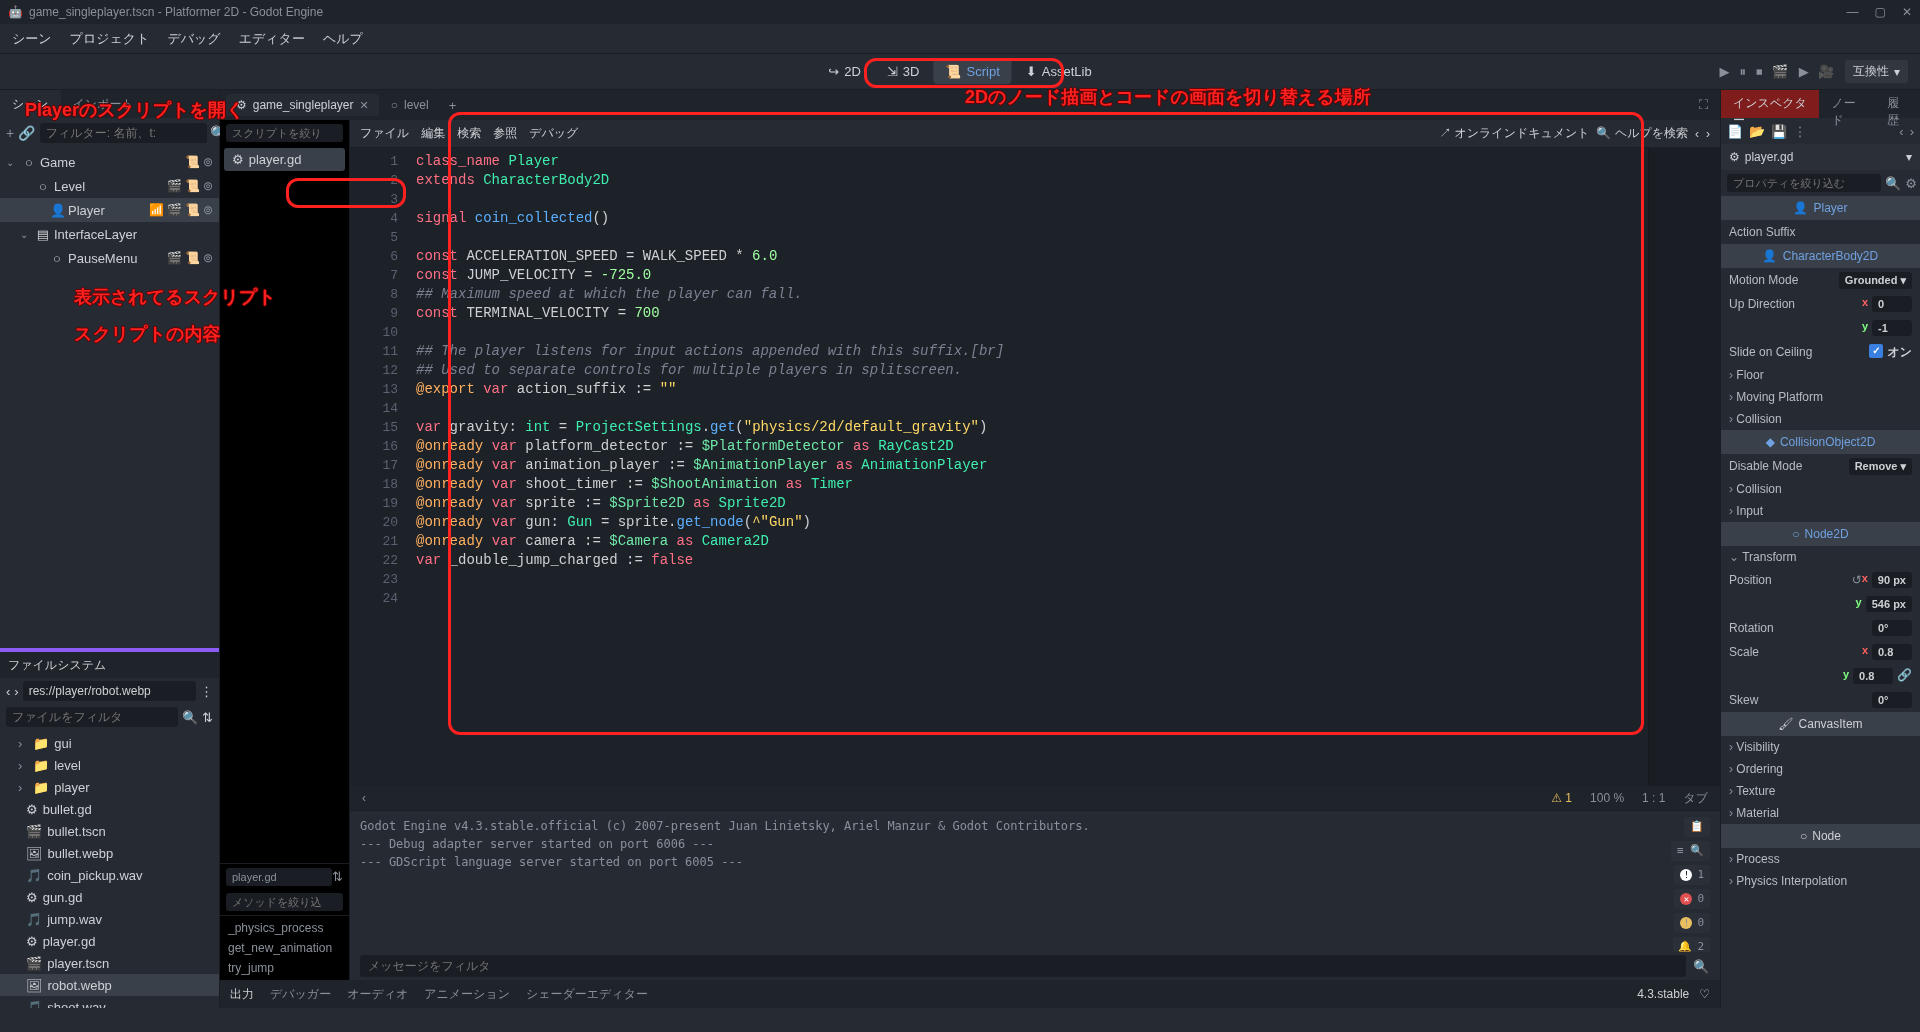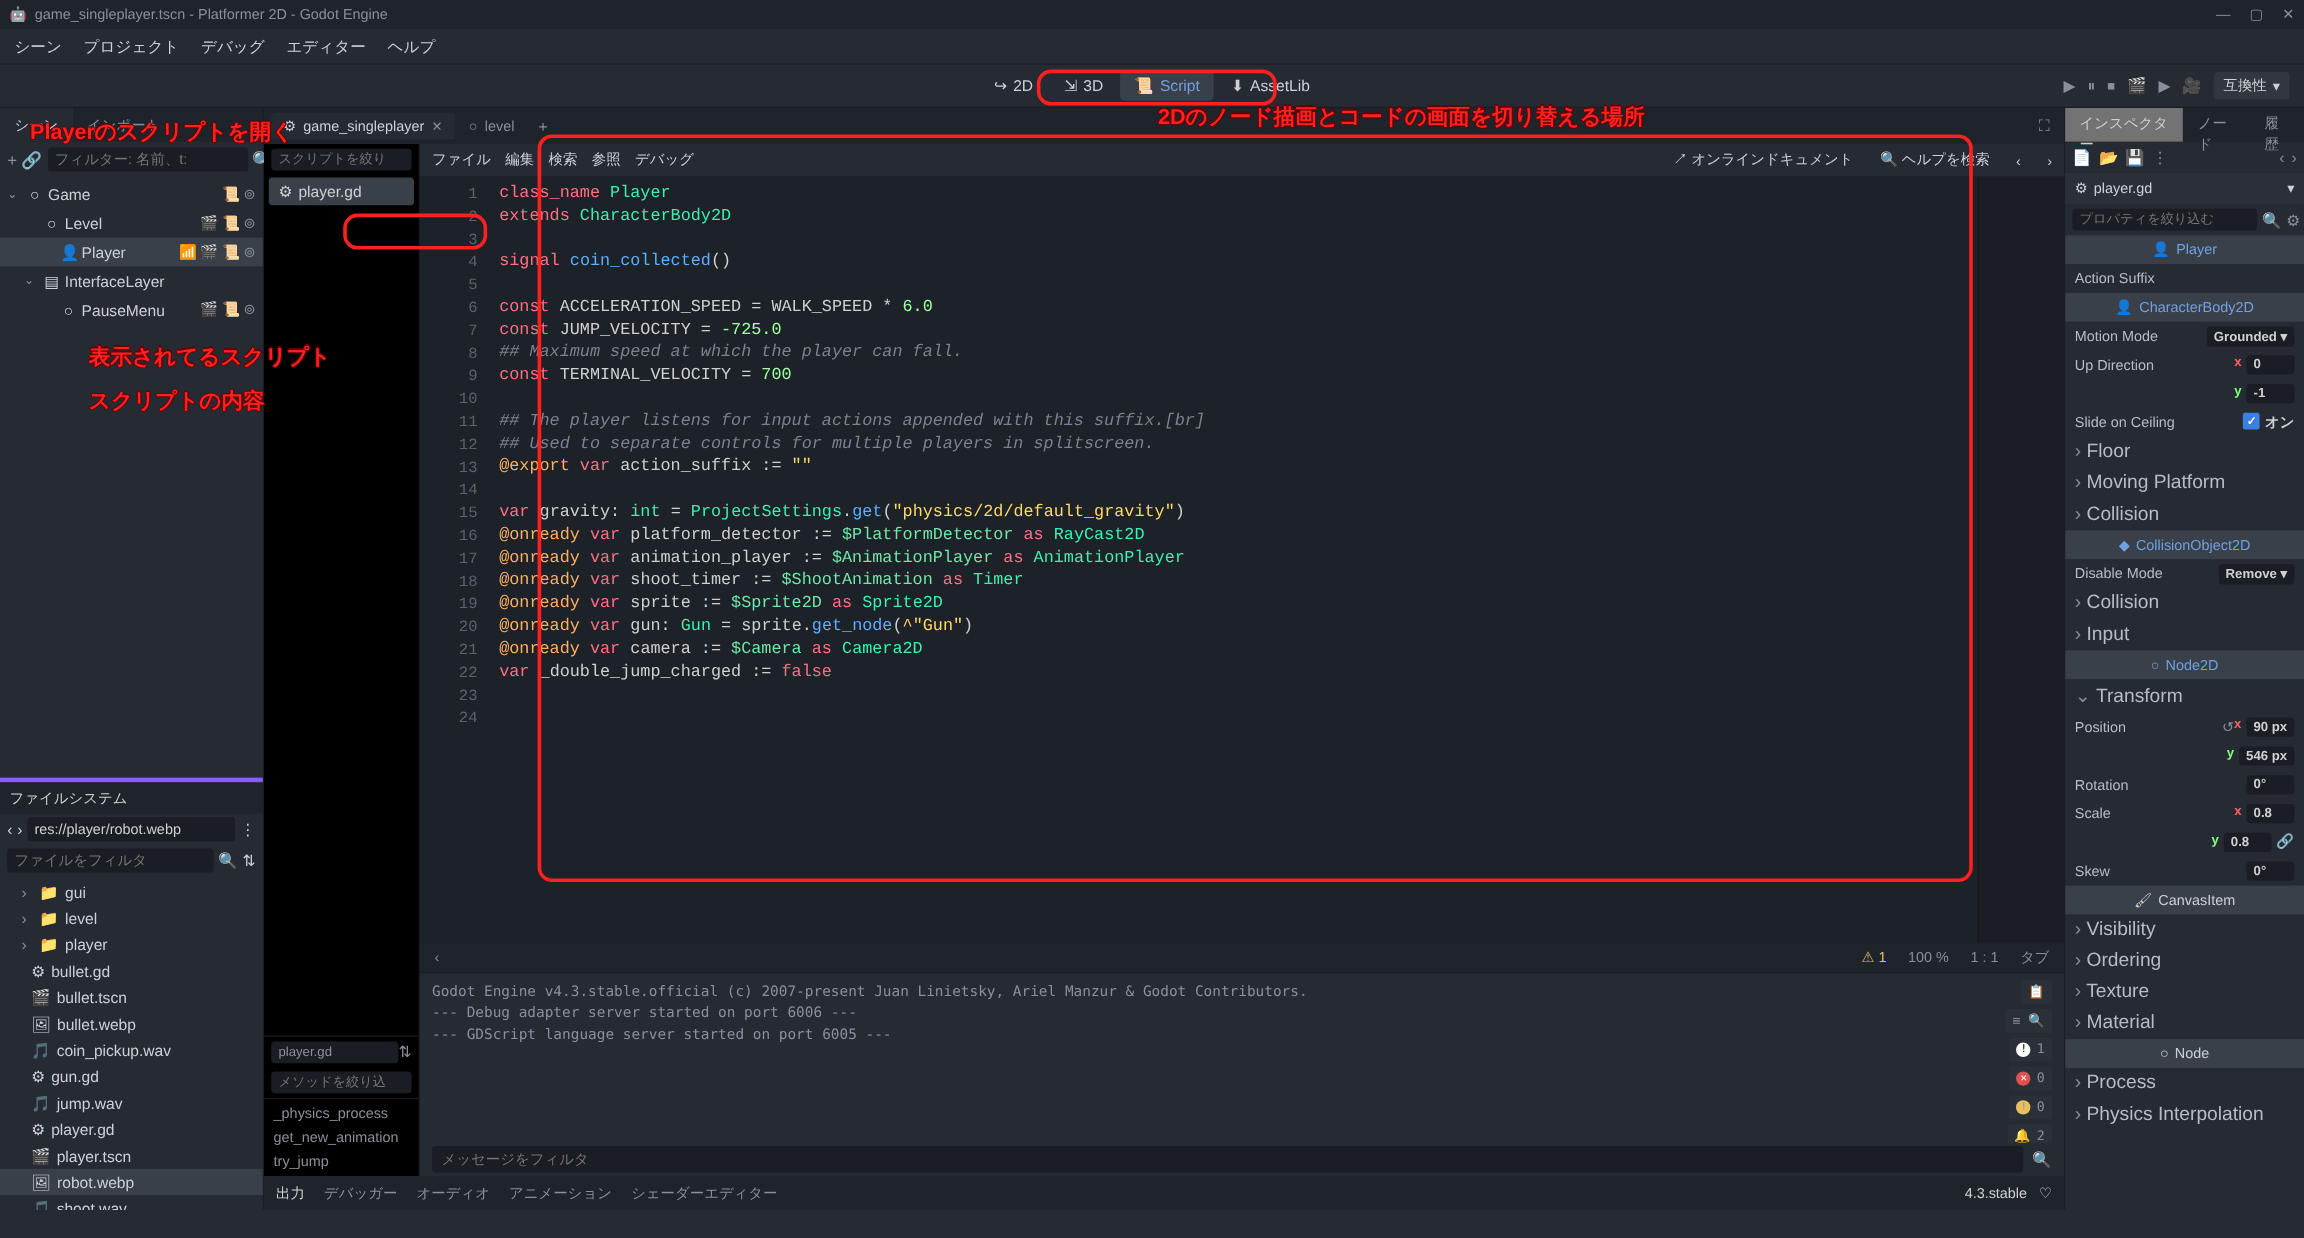--- a/index.html
+++ b/index.html
@@ -287,21 +287,21 @@
 }
 .editor-toolbar {
   height: 28px;
   display: flex;
   align-items: center;
   padding: 0 10px;
   gap: 12px;
   font-size: 12px;
   border-bottom: 1px solid #1a1d23;
 }
-.editor-toolbar .right { margin-left: auto; display: flex; gap: 22px; align-items: center; }
+.editor-toolbar .right { margin-left: auto; display: flex; gap: 7px; align-items: center; }
 .code-editor {
   flex: 1;
   display: flex;
   background: #1d2128;
   font-family: "Consolas", "Courier New", monospace;
   font-size: 14px;
   overflow: hidden;
   position: relative;
 }
 .gutter {
@@ -414,21 +414,21 @@
   height: 28px;
   display: flex;
   background: #1f232a;
 }
 .insp-tab {
   padding: 5px 12px;
   font-size: 12px;
   color: #8a9099;
   cursor: pointer;
 }
-.insp-tab.active { background: #737373; color: #cdd0d4; }
+.insp-tab.active { background: #7f1d1d; color: #cdd0d4; }
 .insp-toolbar {
   height: 26px;
   display: flex;
   align-items: center;
   padding: 0 6px;
   gap: 6px;
   color: #8a9099;
 }
 .insp-toolbar .icon { cursor: pointer; font-size: 13px; }
 .insp-toolbar .spacer { flex: 1; }
@@ -487,21 +487,21 @@
   background: #1a1d23;
   padding: 2px 6px;
   border-radius: 3px;
   min-width: 40px;
   font-size: 11px;
 }
 .insp-prop .axis { color: #ff6060; font-size: 11px; }
 .insp-prop .axis.y { color: #80ff80; }
 .insp-group {
   padding: 4px 8px;
-  font-size: 16px;
+  font-size: 12px;
   color: #b8bcc2;
   cursor: pointer;
 }
 .insp-group::before { content: "› "; color: #8a9099; }
 .insp-group.open::before { content: "⌄ "; }
 .checkbox {
   width: 14px;
   height: 14px;
   background: #3a80e0;
   border-radius: 2px;

